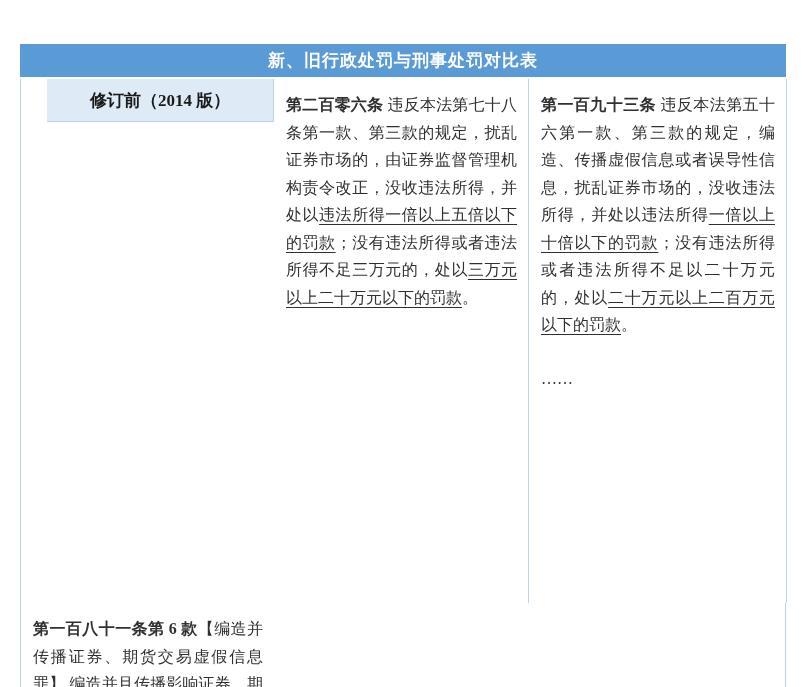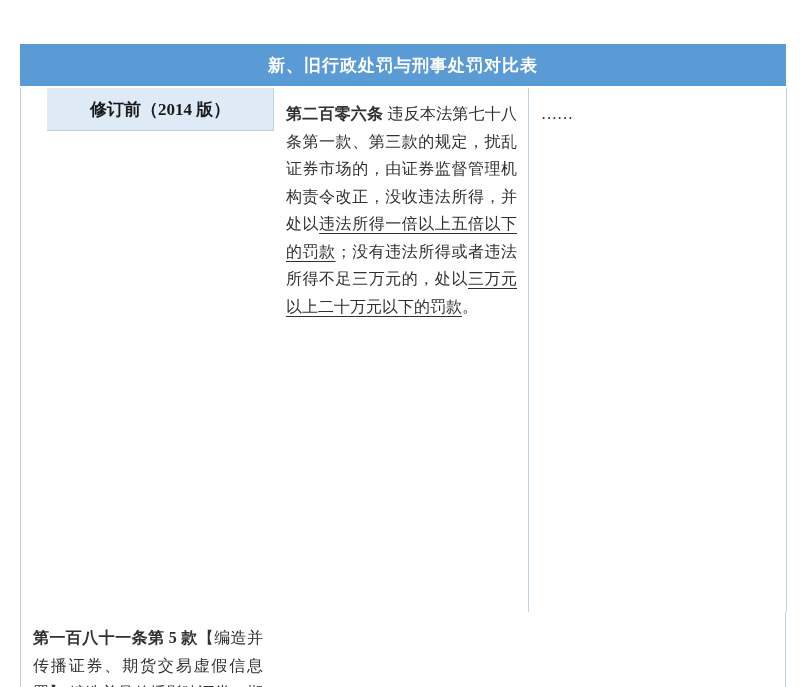--- a/index.html
+++ b/index.html
@@ -16,21 +16,21 @@
     width:803px;height:687px;
     background:var(--page-bg);
     position:relative;
     font-family:"Liberation Serif","DejaVu Serif",serif;
     overflow:hidden;
   }
   .table-wrap{
     position:absolute;left:20px;top:44px;width:766px;
   }
   .title-bar{
-    height:42px;
+    height:33px;
     background:var(--accent);
     color:var(--title-fg);
     font-weight:bold;
     font-size:17px;
     letter-spacing:1px;
     display:flex;align-items:center;justify-content:center;
     margin-bottom:2px;
   }
   .grid{
     display:grid;
@@ -75,19 +75,20 @@
 <body>
 
 <div class="table-wrap">
   <div class="title-bar">新、旧行政处罚与刑事处罚对比表</div>
   <div class="grid">
     <div class="hcell">修订前（2014 版）</div>
     <div class="bcell">
         <p><span class="b">第二百零六条 </span><span>违反本法第七十八条第一款、第三款的规定，扰乱证券市场的，由证券监督管理机构责令改正，没收违法所得，并处以</span><span class="u">违法所得一倍以上五倍以下的罚款</span><span>；没有违法所得或者违法所得不足三万元的，处以</span><span class="u">三万元以上二十万元以下的罚款</span><span>。</span></p>
       </div>
     <div class="bcell">
+        <p><span class="b">第一百九十三条 </span><span>违反本法第五十六第一款、第三款的规定，编造、传播虚假信息或者误导性信息，扰乱证券市场的，没收违法所得，并处以违法所得</span><span class="u">一倍以上十倍以下的罚款</span><span>；没有违法所得或者违法所得不足以二十万元的，处以</span><span class="u">二十万元以上二百万元以下的罚款</span><span>。</span></p>
         <p><span>……</span></p>
       </div>
     <div class="bcell">
-        <p><span class="b">第一百八十一条第 5 款</span><span>【编造并传播证券、期货交易虚假信息罪】 编造并且传播影响证券、期货交易的虚假信息，扰乱证券、期货交易市场，造成严重后果的，处五年以下有期徒刑或者拘役，并处或者单处</span><span class="u">一万元以上十万元以下罚金</span><span>。</span></p>
+        <p><span class="b">第一百八十一条第 6 款</span><span>【编造并传播证券、期货交易虚假信息罪】 编造并且传播影响证券、期货交易的虚假信息，扰乱证券、期货交易市场，造成严重后果的，处五年以下有期徒刑或者拘役，并处或者单处</span><span class="u">一万元以上十万元以下罚金</span><span>。</span></p>
       </div>
   </div>
 </div>
 
 </body></html>

